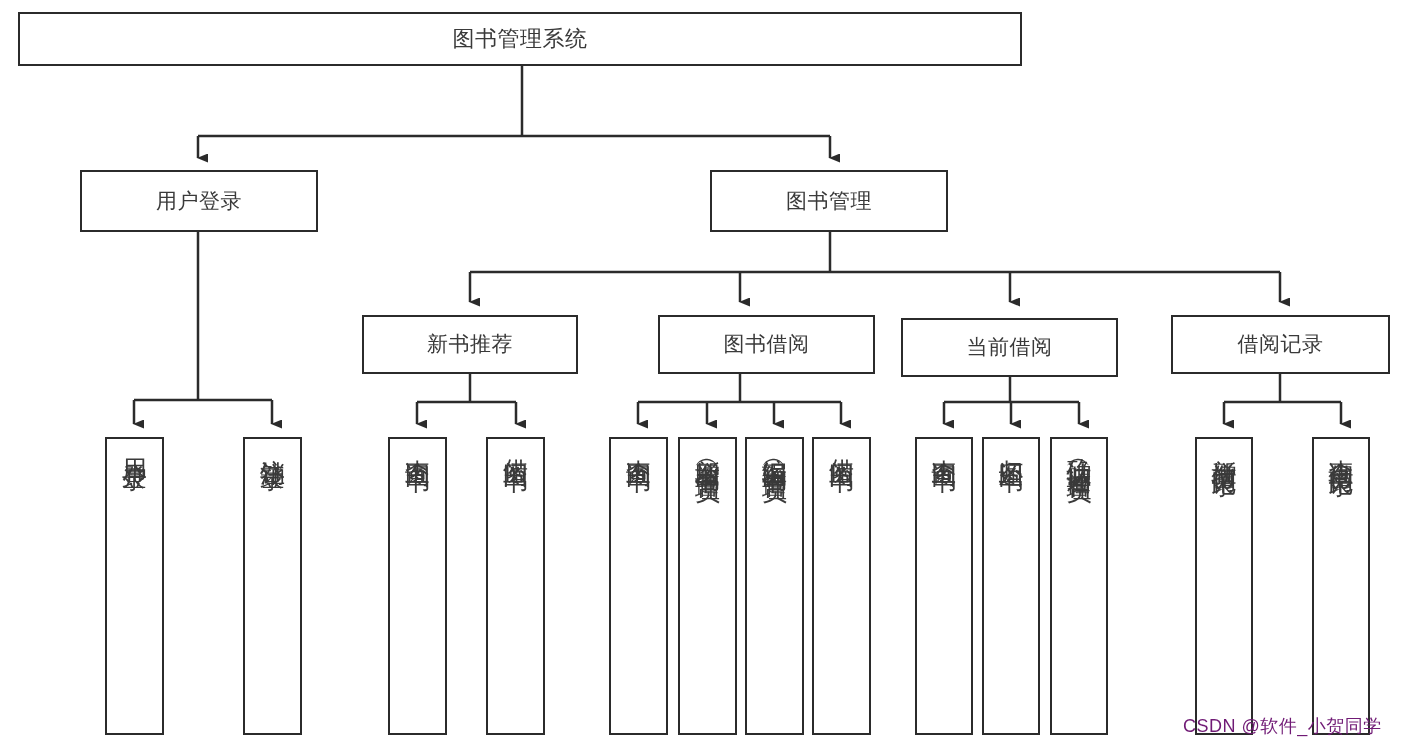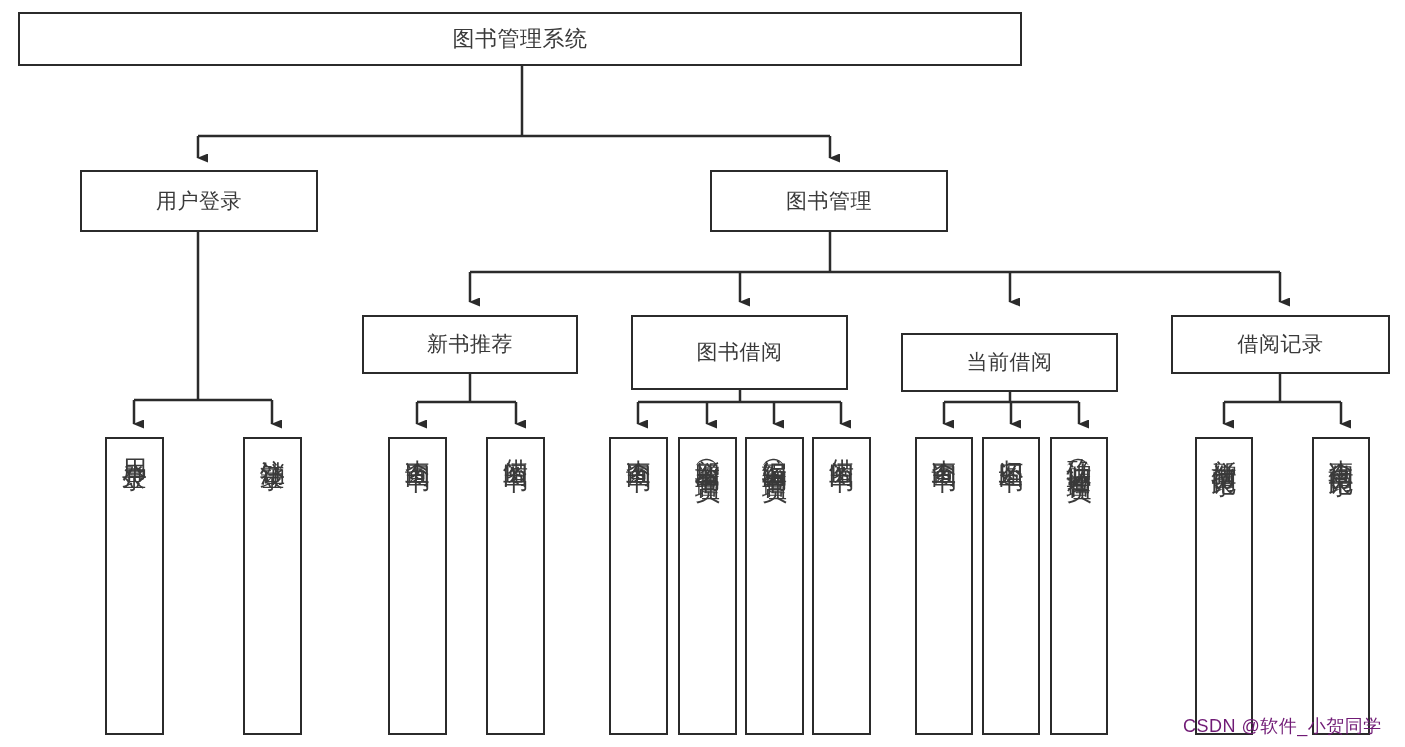--- a/index.html
+++ b/index.html
@@ -134,24 +134,24 @@
   <div class="node horizontal" style="left:80px; top:170px; width:238px; height:62px;">
     <span class="node-label">用户登录</span>
   </div>
   <div class="node horizontal" style="left:710px; top:170px; width:238px; height:62px;">
     <span class="node-label">图书管理</span>
   </div>
 
   <div class="node horizontal" style="left:362px; top:315px; width:216px; height:59px;">
     <span class="node-label">新书推荐</span>
   </div>
-  <div class="node horizontal" style="left:631px; top:315px; width:217px; height:75px;">
+  <div class="node horizontal" style="left:658px; top:315px; width:217px; height:59px;">
     <span class="node-label">图书借阅</span>
   </div>
-  <div class="node horizontal" style="left:901px; top:333px; width:217px; height:59px;">
+  <div class="node horizontal" style="left:901px; top:318px; width:217px; height:59px;">
     <span class="node-label">当前借阅</span>
   </div>
   <div class="node horizontal" style="left:1171px; top:315px; width:219px; height:59px;">
     <span class="node-label">借阅记录</span>
   </div>
 
   <div class="node vertical" style="left:105px; top:437px; width:59px; height:298px;">
     <span class="node-label">用户登录</span>
   </div>
   <div class="node vertical" style="left:243px; top:437px; width:59px; height:298px;">

